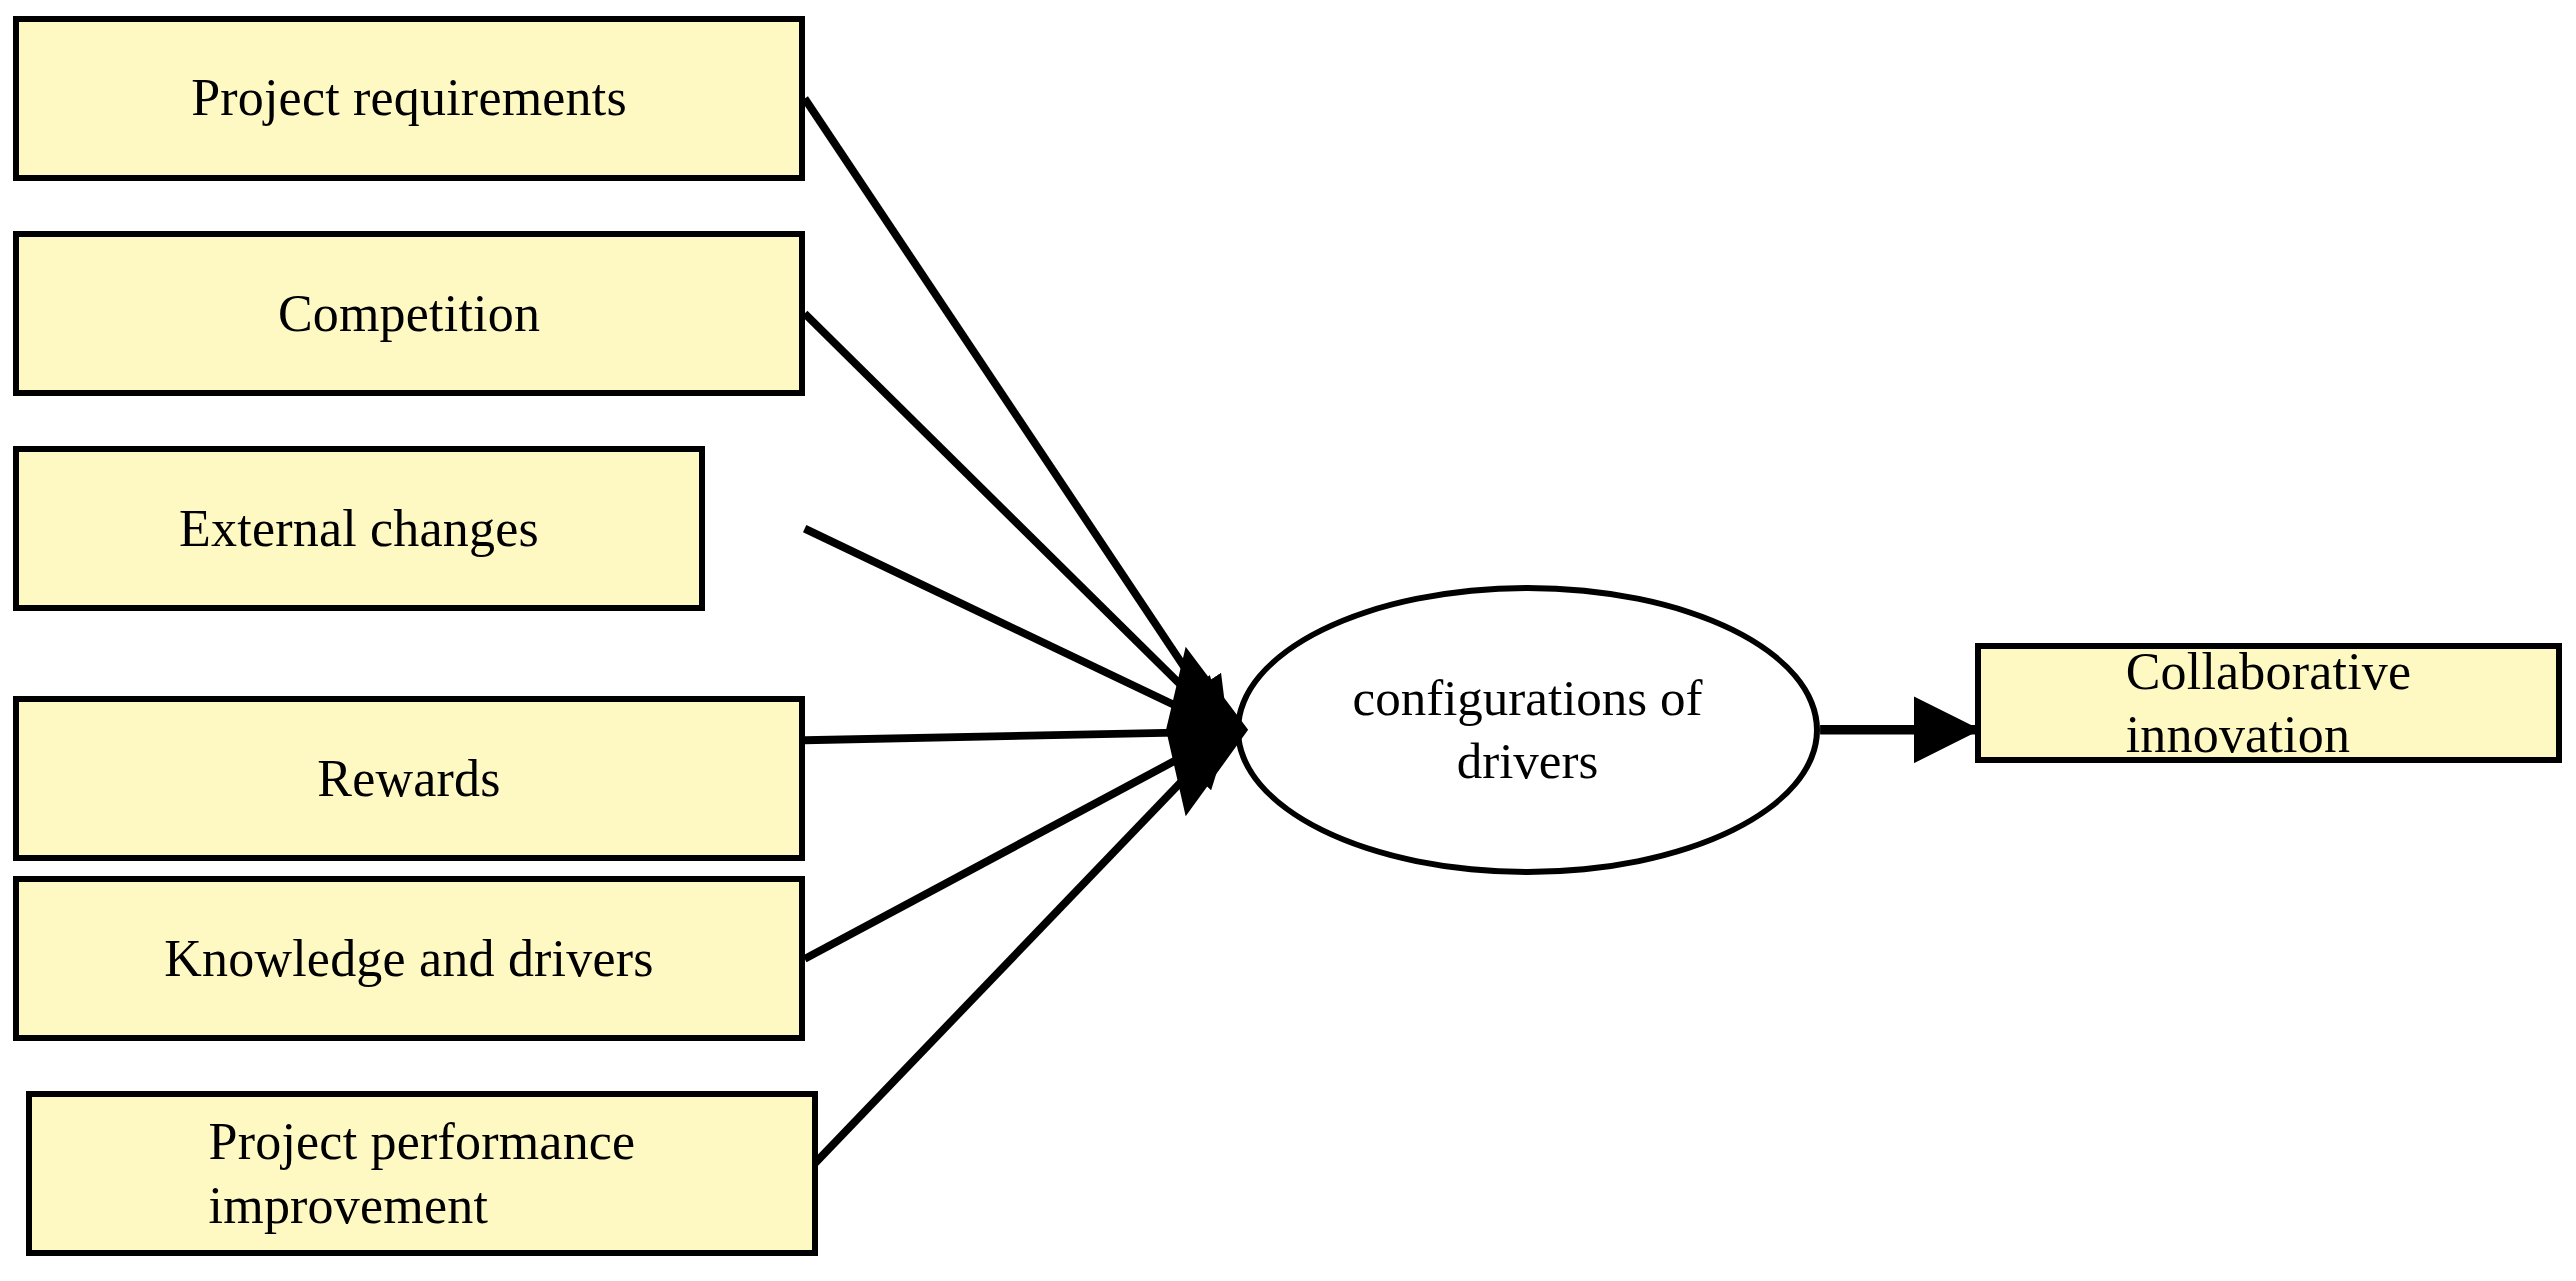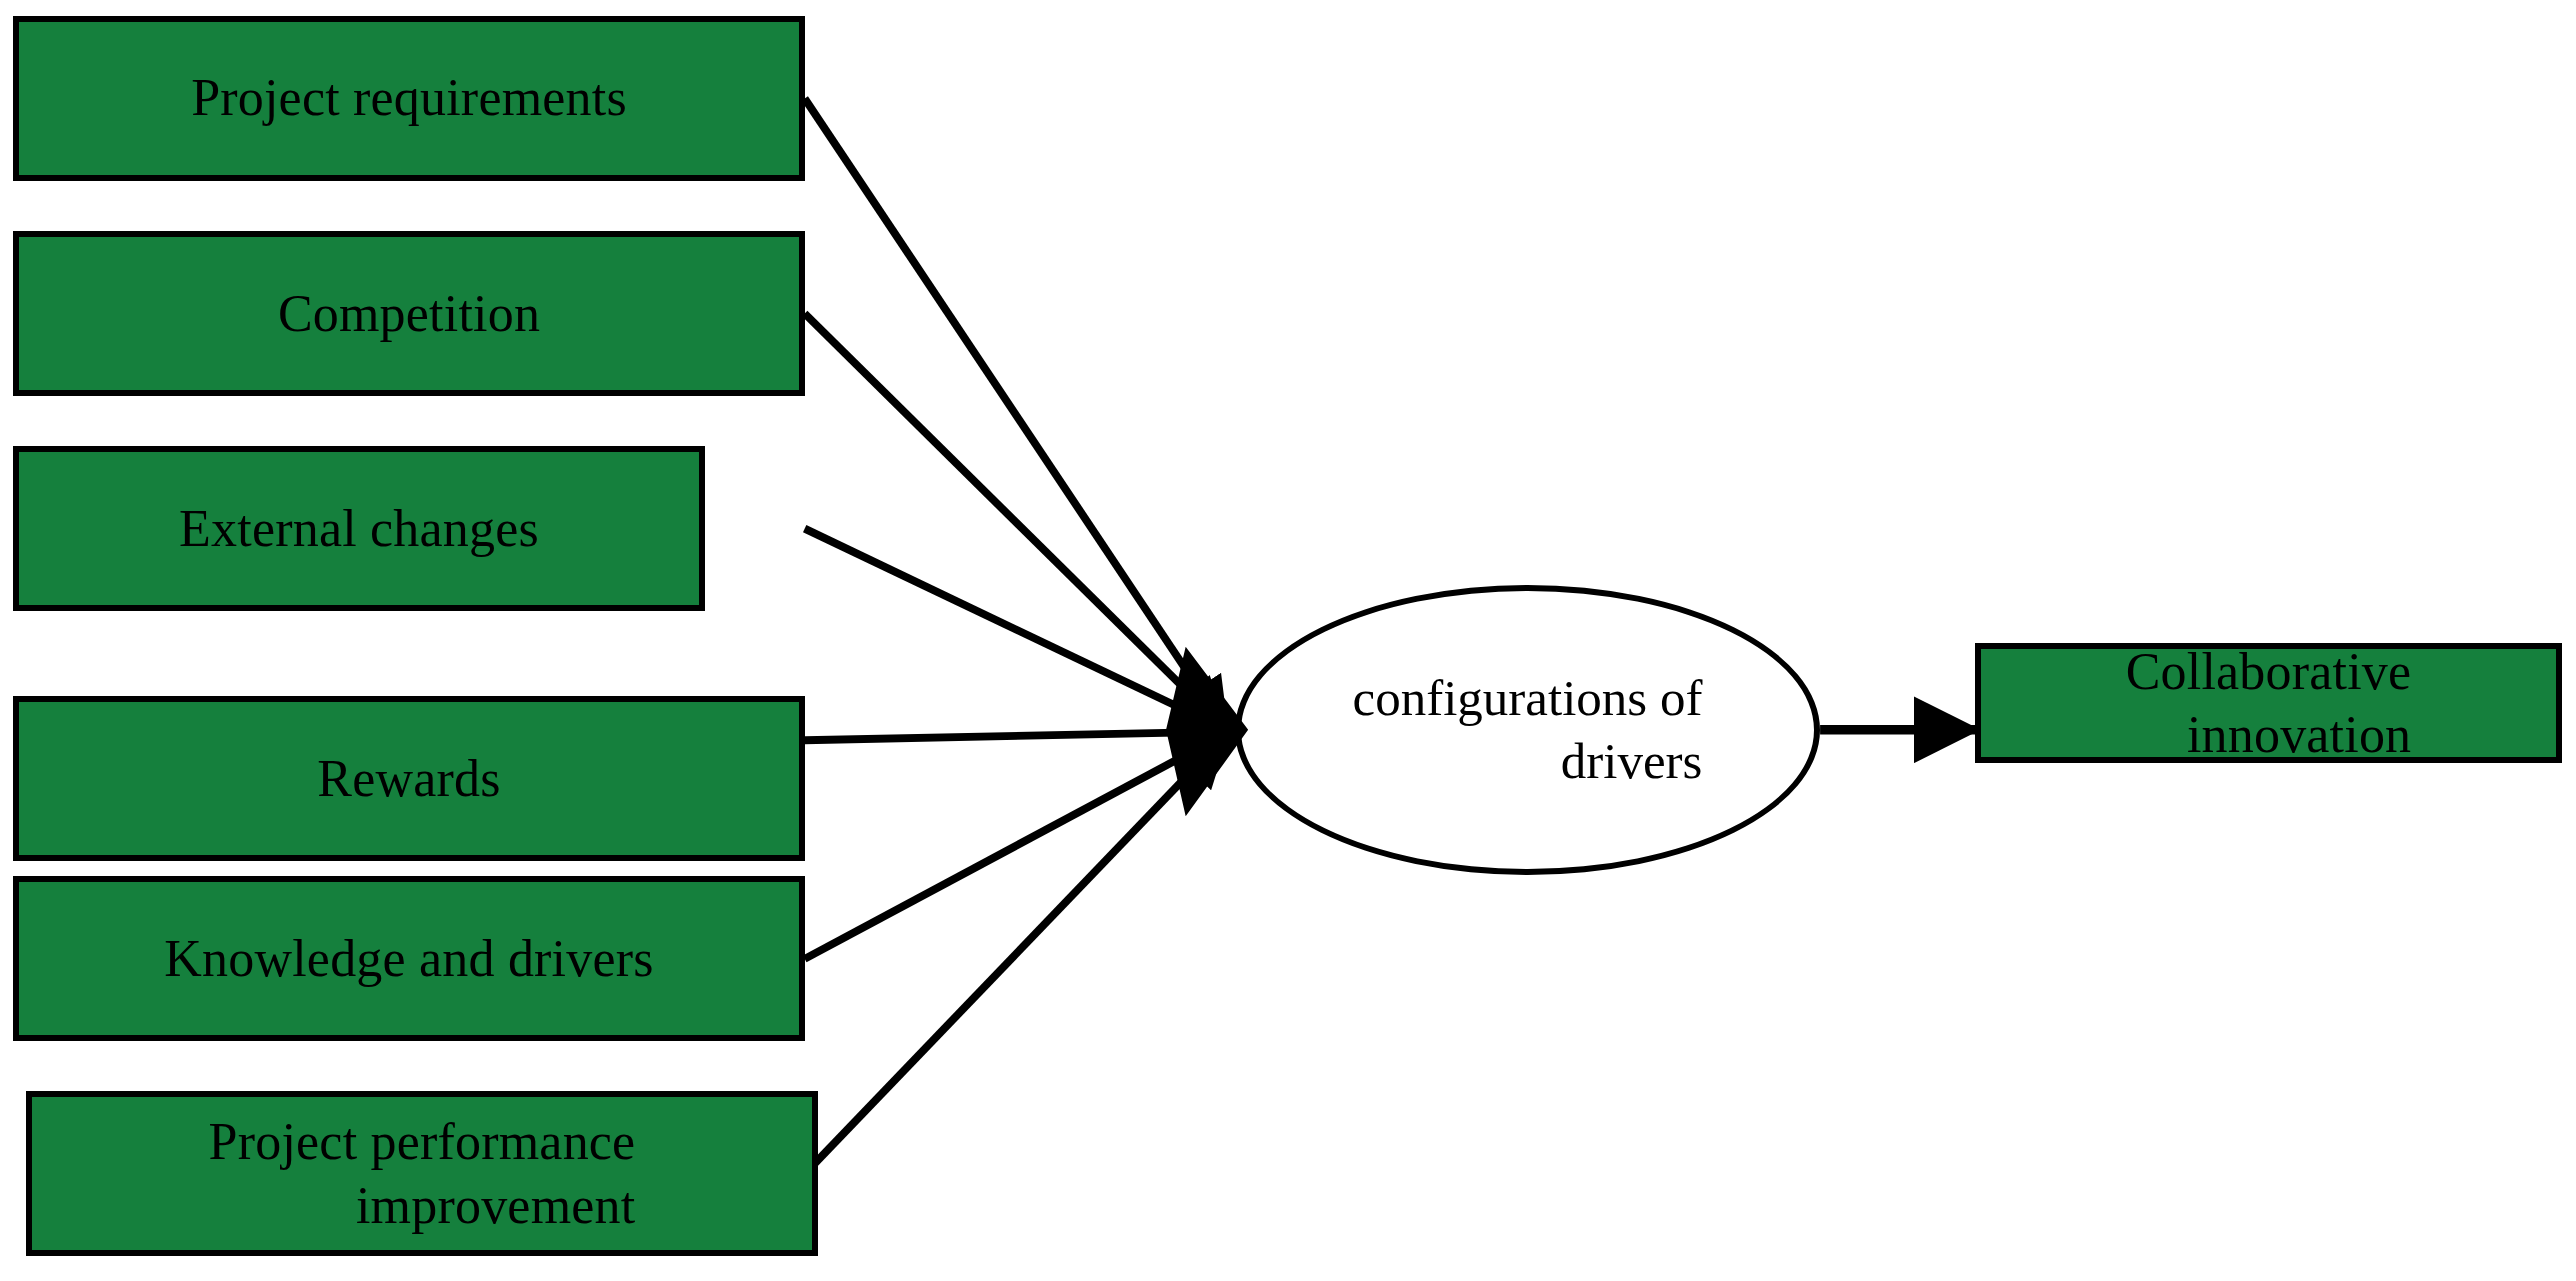--- a/index.html
+++ b/index.html
@@ -21,43 +21,43 @@
     position: absolute;
     left: 0;
     top: 0;
     width: 2576px;
     height: 1282px;
   }
   .node-box {
     position: absolute;
     box-sizing: border-box;
     border: 6.1px solid #000000;
-    background: #15803d;
+    background: #fef9c3;
     display: flex;
     align-items: center;
     justify-content: center;
-    text-align: right;
+    text-align: left;
   }
   .node-label {
     font-size: 52px;
     line-height: 1.22;
     color: #000000;
     letter-spacing: 0.2px;
     padding: 0 14px;
   }
   .ellipse-node {
     position: absolute;
     box-sizing: border-box;
     border: 6.1px solid #000000;
     border-radius: 50%;
     background: transparent;
     display: flex;
     align-items: center;
     justify-content: center;
-    text-align: right;
+    text-align: center;
   }
   .ellipse-label {
     font-size: 51px;
     line-height: 1.24;
     color: #000000;
     padding: 0 35px;
   }
   .two-line {
     white-space: pre-line;
   }

